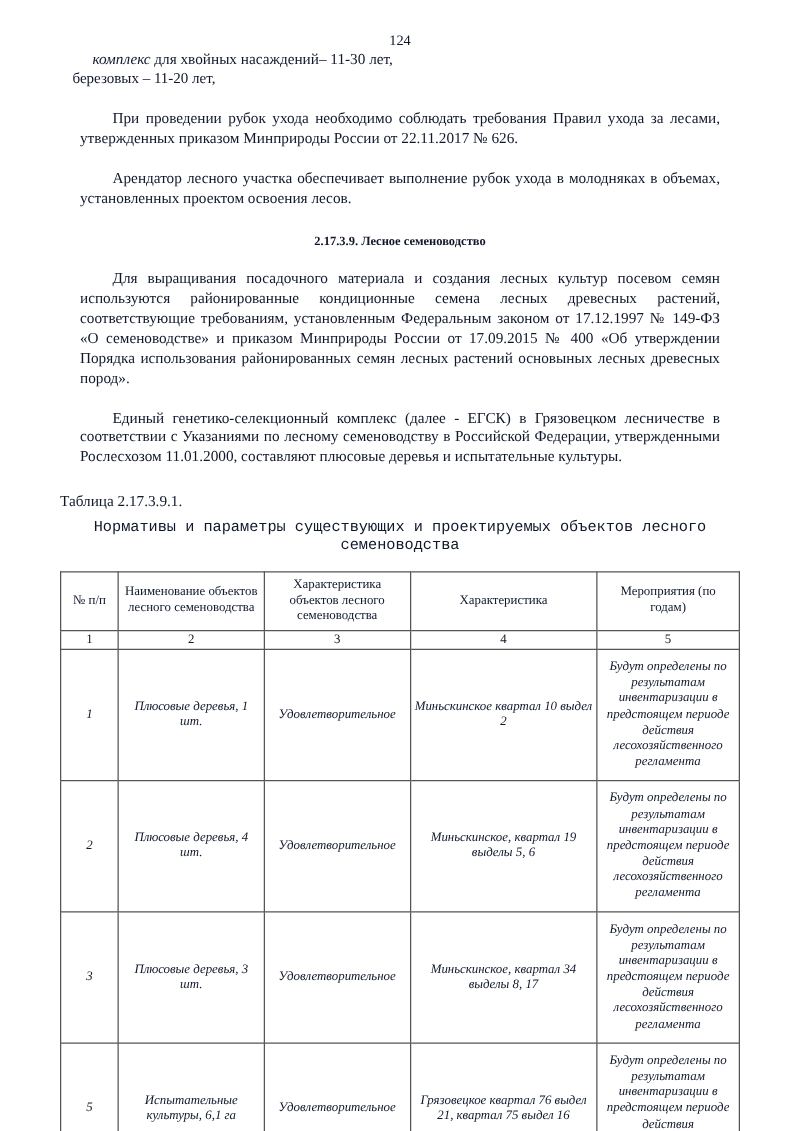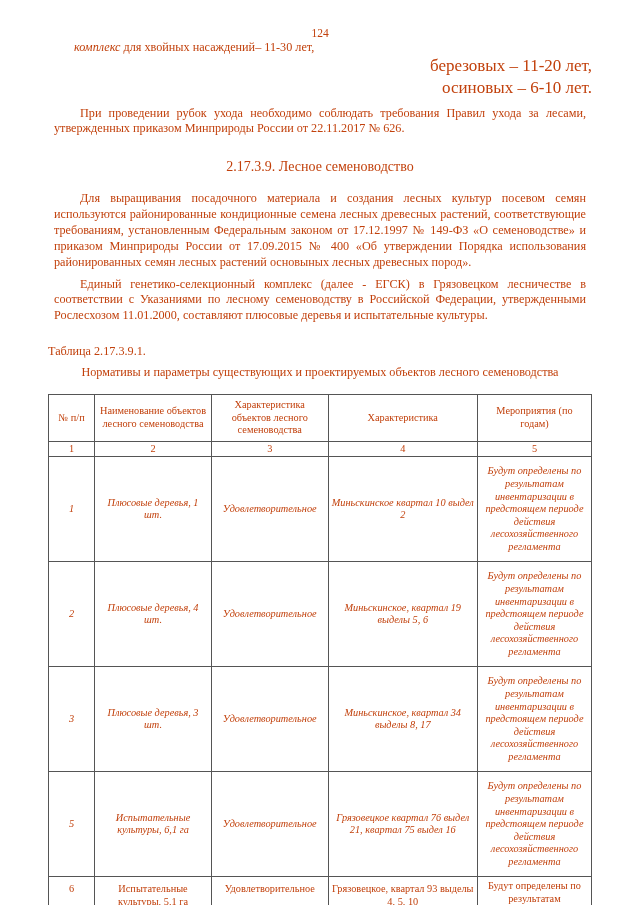--- a/index.html
+++ b/index.html
@@ -7,70 +7,71 @@
     padding: 0;
     background: #ffffff;
   }
   .page {
     position: relative;
     width: 640px;
     height: 905px;
     background: #ffffff;
     overflow: hidden;
     font-family: "Liberation Serif", "DejaVu Serif", serif;
-    color: #c2410c;
+    color: #0f172a;
   }
   .page-number {
     text-align: center;
     font-size: 11.5px;
     margin-top: 28px;
     line-height: 1;
   }
   .content {
     margin: 0 48px 0 48px;
   }
   p.body {
     font-size: 12.2px;
     line-height: 1.30;
     text-align: justify;
-    margin: 6px;
+    margin: 16px;
     text-indent: 26px;
     hyphens: manual;
   }
   .lead-line {
     font-size: 12.2px;
     line-height: 1.30;
     margin: 0;
     text-indent: 26px;
   }
   .lead-line .ital {
     font-style: italic;
   }
   .center-line {
-    font-size: 17px;
+    font-size: 12px;
     line-height: 1.30;
     margin: 0;
-    text-align: right;
+    text-align: left;
     padding-left: 10px;
   }
   h2.section-heading {
-    font-size: 14px;
-    font-weight: normal;
+    font-size: 10px;
+    font-weight: bold;
     text-align: center;
     margin: 22px 0 16px 0;
   }
   .table-number {
     font-size: 12.2px;
     text-align: left;
     margin: 20px 0 0 0;
   }
   .table-caption {
     font-size: 12.2px;
     text-align: center;
     margin: 6px 0 0 0;
+    font-family: Liberation Mono, monospace;
   }
   table.seed-table {
     border-collapse: collapse;
     width: 100%;
     margin-top: 14px;
     table-layout: fixed;
   }
   table.seed-table th,
   table.seed-table td {
     border: 1px solid #555555;
@@ -114,23 +115,23 @@
 <body>
 
 <div class="page">
 
   <div class="page-number">124</div>
 
   <div class="content">
 
     <div class="lead-line"><span class="ital">комплекс</span><span> для хвойных насаждений– 11-30 лет,</span></div>
     <div class="center-line">березовых – 11-20 лет,</div>
-    <div class="center-line">осиновых – 6-10 лет.</div>
 
     <p class="body">При проведении рубок ухода необходимо соблюдать требования Правил ухода за лесами, утвержденных приказом Минприроды России от 22.11.2017 № 626.</p>
+    <p class="body">Арендатор лесного участка обеспечивает выполнение рубок ухода в молодняках в объемах, установленных проектом освоения лесов.</p>
 
     <h2 class="section-heading">2.17.3.9. Лесное семеноводство</h2>
 
     <p class="body">Для выращивания посадочного материала и создания лесных культур посевом семян используются районированные кондиционные семена лесных древесных растений, соответствующие требованиям, установленным Федеральным законом от 17.12.1997 № 149-ФЗ «О семеноводстве» и приказом Минприроды России от 17.09.2015 № 400 «Об утверждении Порядка использования районированных семян лесных растений основыных лесных древесных пород».</p>
     <p class="body">Единый генетико-селекционный комплекс (далее - ЕГСК) в Грязовецком лесничестве в соответствии с Указаниями по лесному семеноводству в Российской Федерации, утвержденными Рослесхозом 11.01.2000, составляют плюсовые деревья и испытательные культуры.</p>
 
     <div class="table-number">Таблица 2.17.3.9.1.</div>
     <div class="table-caption">Нормативы и параметры существующих и проектируемых объектов лесного семеноводства</div>
 
     <table class="seed-table">

